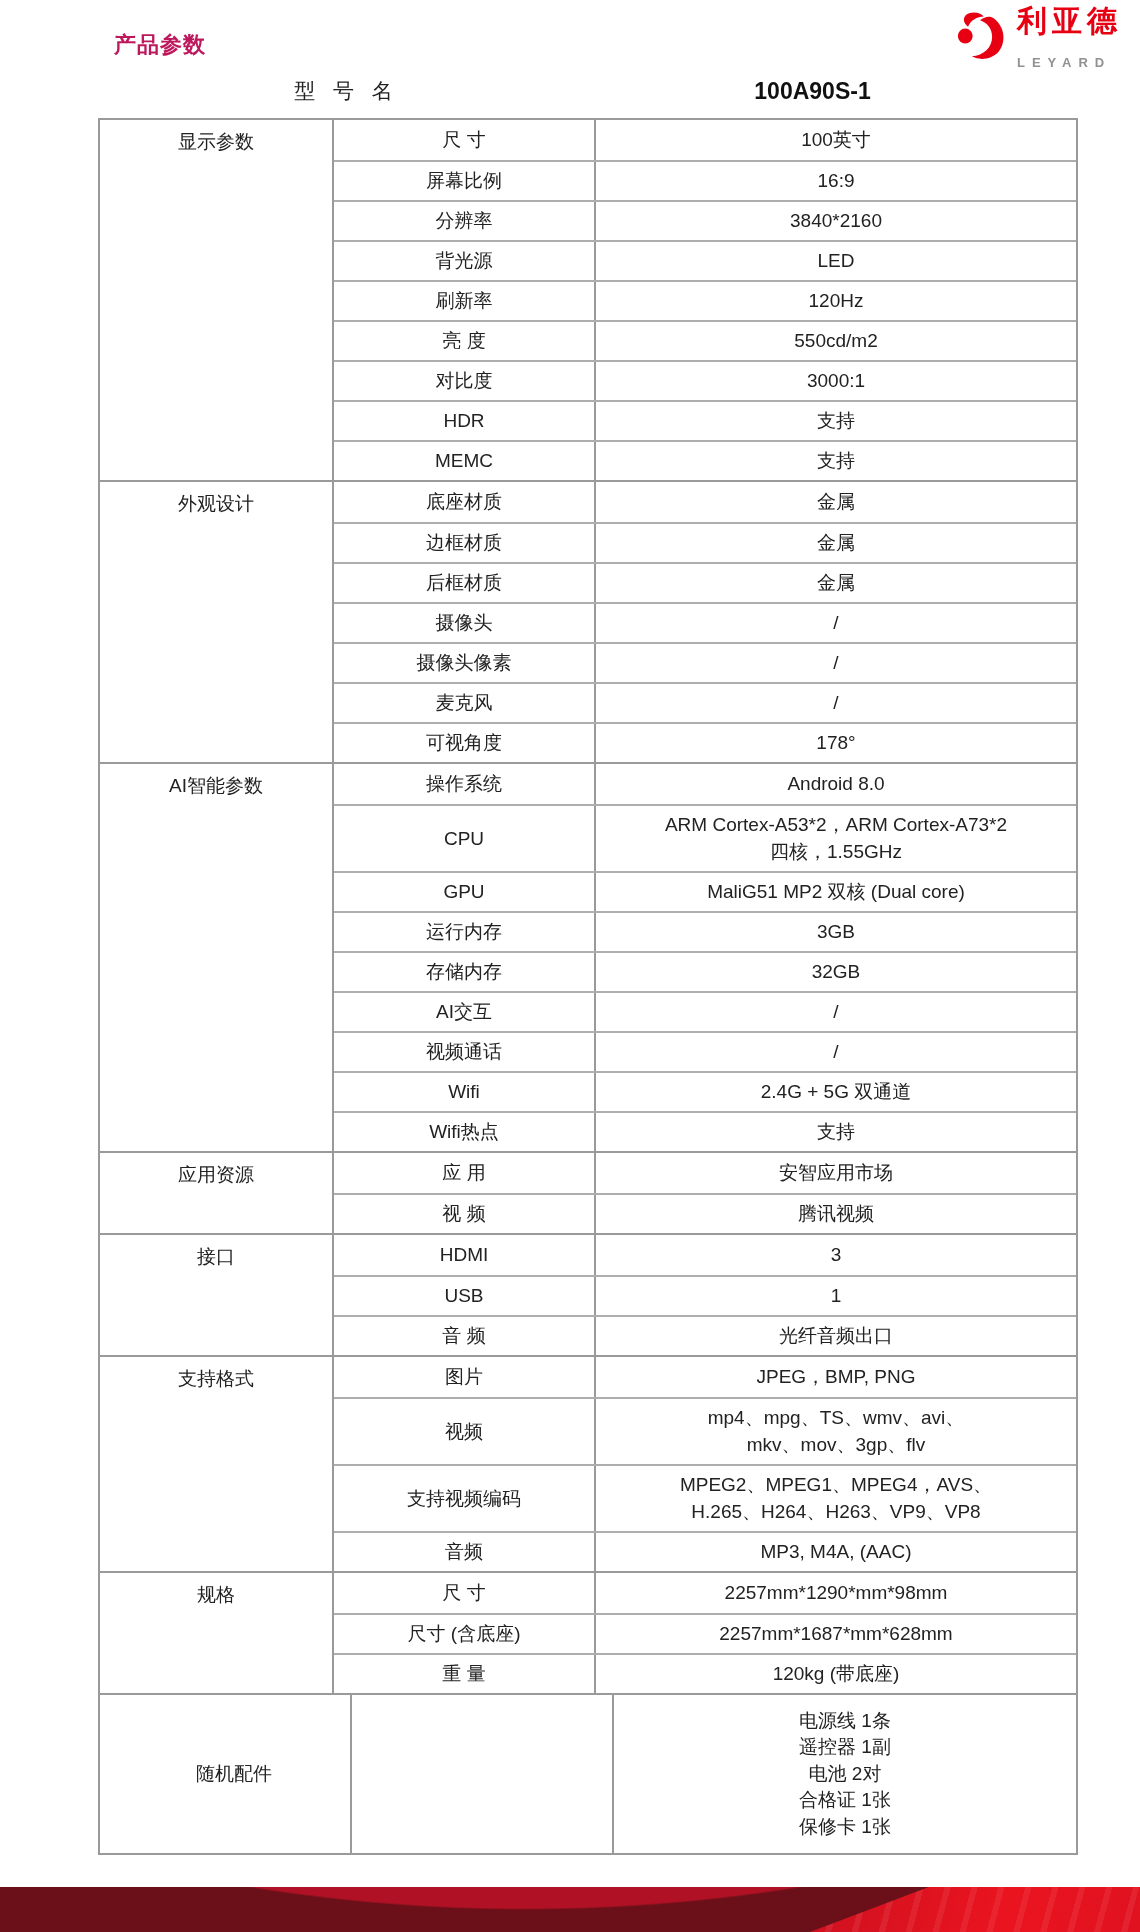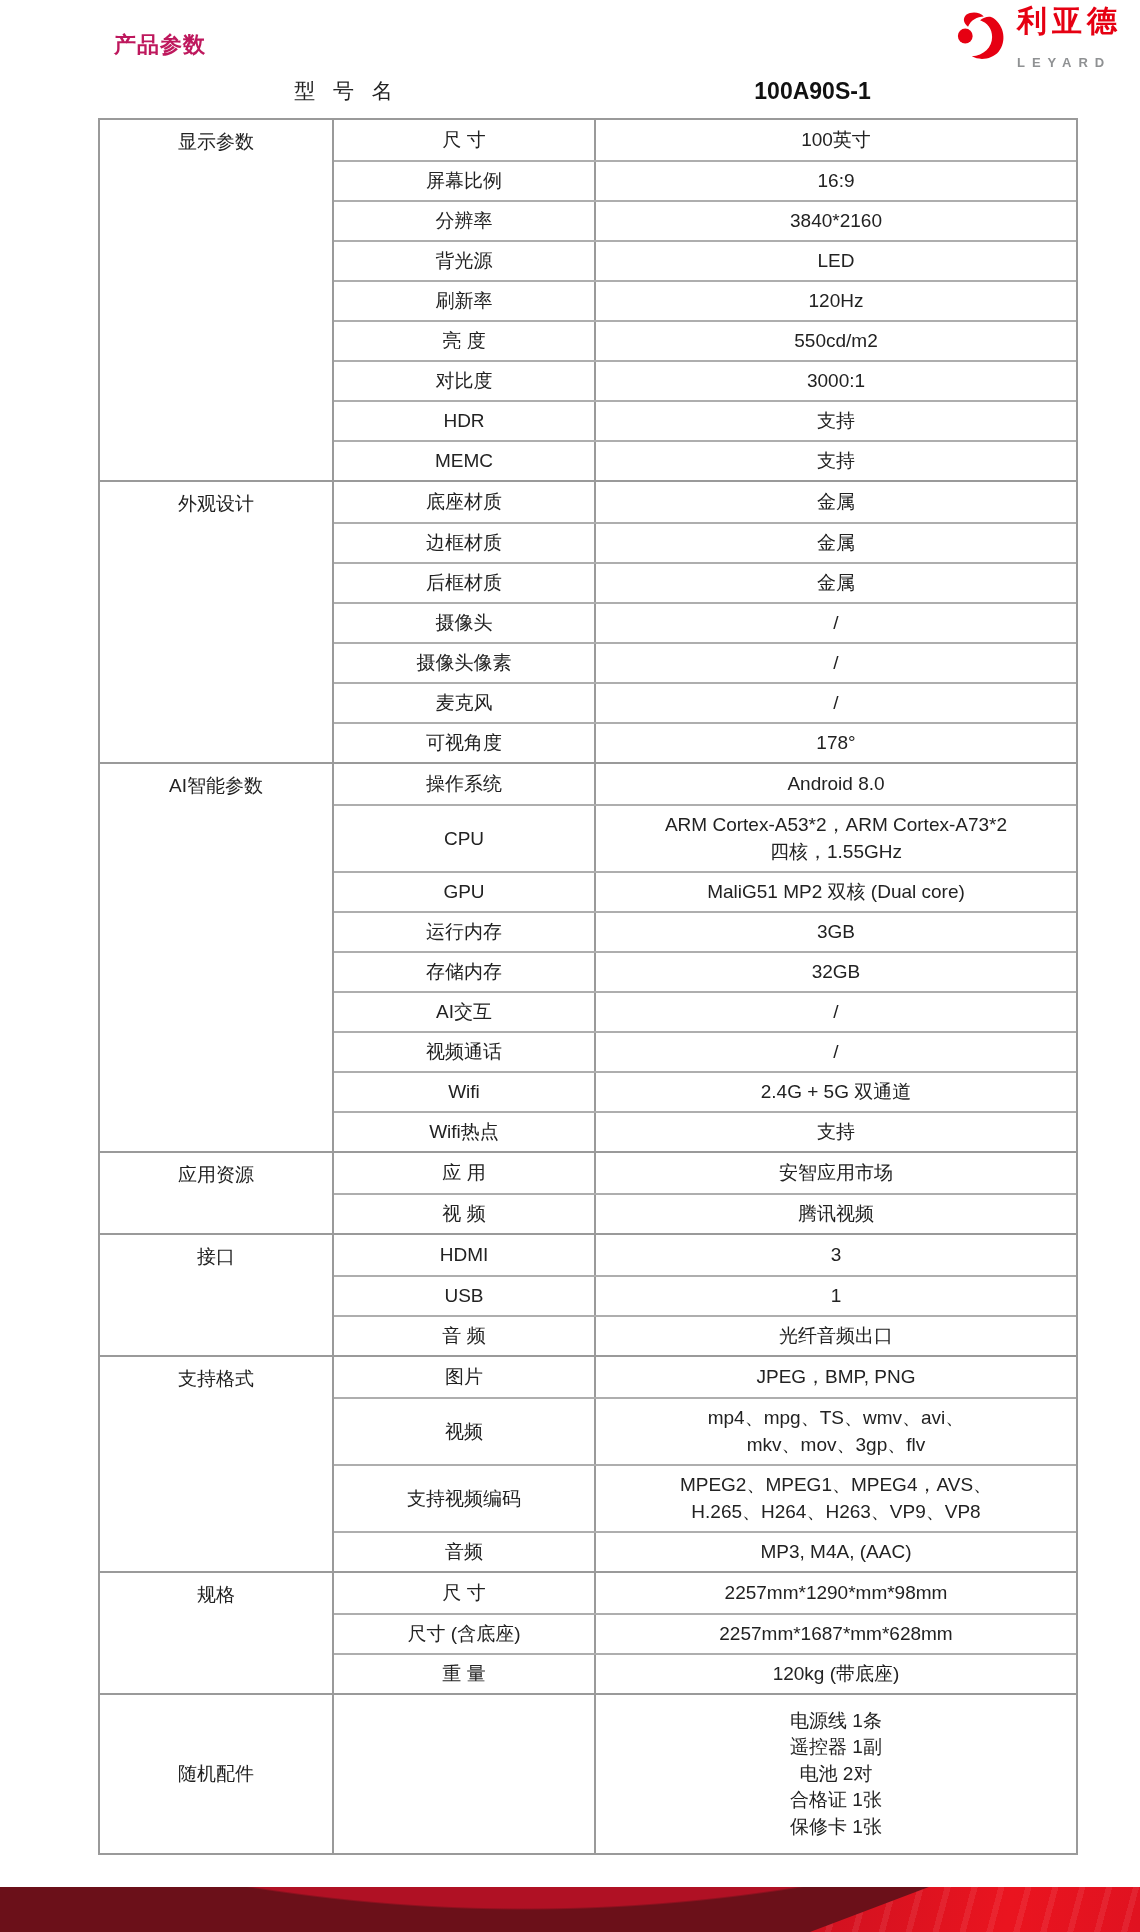--- a/index.html
+++ b/index.html
@@ -34,21 +34,21 @@
     border:2px solid #9a9a9a;box-sizing:border-box;background:#fff;
   }
   .section{display:flex;border-top:2px solid #9a9a9a;}
   .section:first-child{border-top:none;}
   .cat-cell{
     width:234px;flex:none;box-sizing:border-box;
     border-right:2px solid #9a9a9a;
     display:flex;justify-content:center;align-items:flex-start;
     padding-top:9px;font-size:19px;color:#222;
   }
-  .section.single .cat-cell{align-items:center;padding-top:0;}
+  .section.single .cat-cell{align-items:center;padding-top:0;margin-left:18px;}
   .rows{flex:1;display:flex;flex-direction:column;}
   .prow{display:flex;height:40px;box-sizing:border-box;border-top:2px solid #aeaeae;}
   .prow:first-child{border-top:none;}
   .prow.double{height:67px;}
   .prow.penta{height:158px;}
   .pcell{
     width:262px;flex:none;box-sizing:border-box;border-right:2px solid #9a9a9a;
     display:flex;align-items:center;justify-content:center;
     font-size:19px;color:#222;text-align:center;
   }

